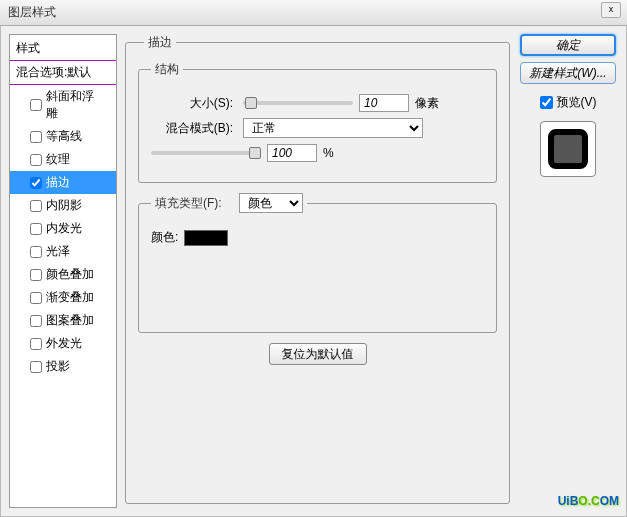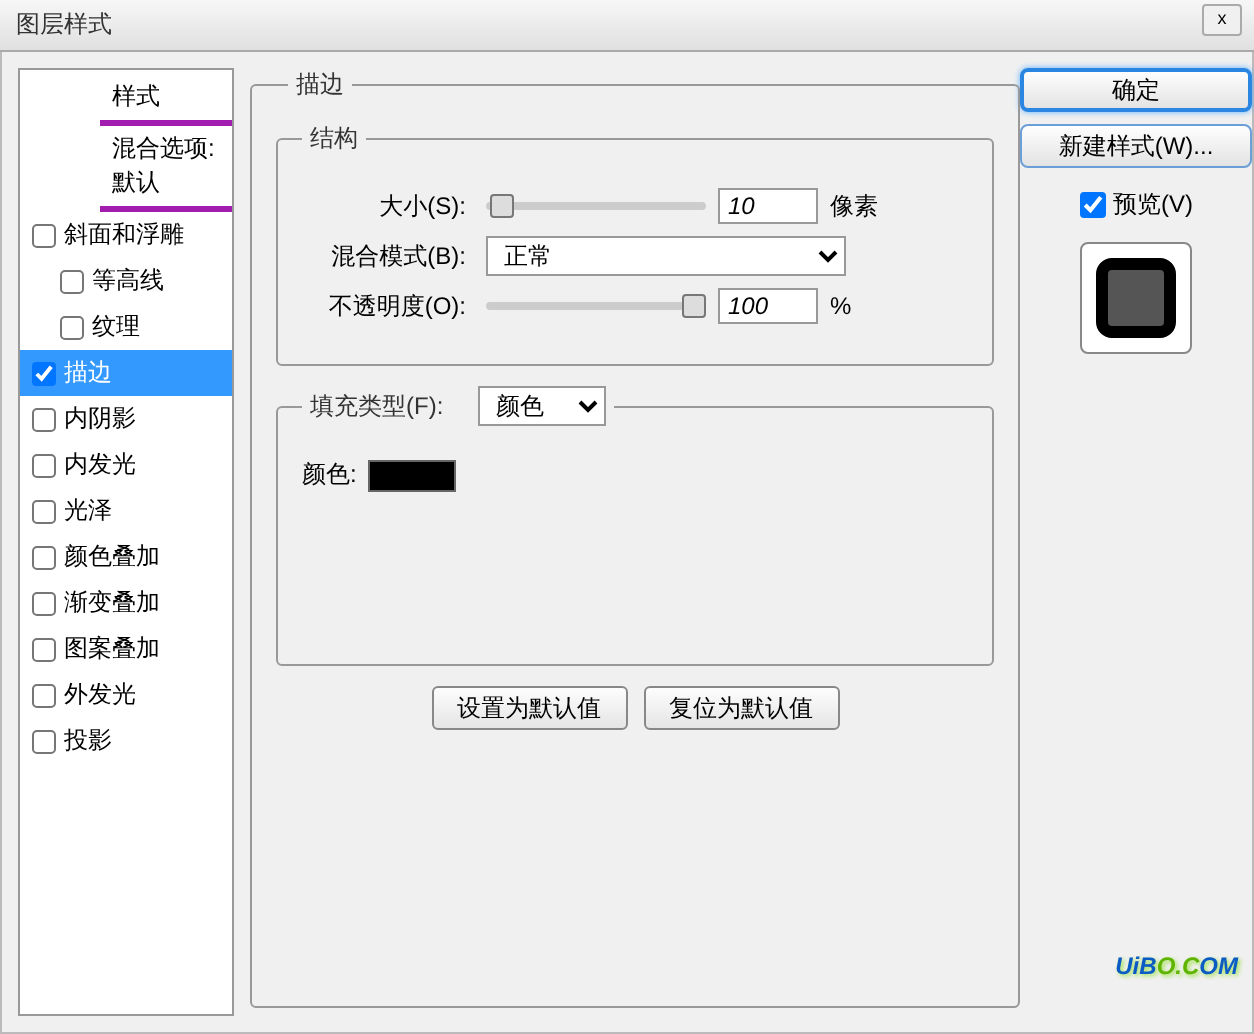--- a/index.html
+++ b/index.html
@@ -3,44 +3,44 @@
 <meta charset="utf-8">
 <style>
 * { box-sizing: border-box; margin: 0; padding: 0; font-family: "Microsoft YaHei", "SimSun", sans-serif; font-size: 12px; }
 body { background: #e8e8e8; width: 627px; height: 517px; overflow: hidden; position: relative; }
 .titlebar { height: 26px; background: linear-gradient(to bottom,#f7f7f7,#e0e0e0); border-bottom:1px solid #aaa; display:flex; align-items:center; padding:0 8px; position:relative; }
 .titlebar .title { color:#333; }
 .titlebar .brand { position:absolute; left:50%; transform:translateX(-50%); color:#555; font-size:11px; }
 .titlebar .close { position:absolute; right:6px; top:2px; width:20px; height:16px; border:1px solid #aaa; border-radius:2px; background:#f0f0f0; text-align:center; line-height:13px; font-size:9px; cursor:pointer; }
 .dialog-body { display:flex; padding:8px; gap:8px; height:calc(100% - 26px); background:#f0f0f0; border:1px solid #bbb; border-top:none; }
 .left-panel { width:108px; border:1px solid #999; background:#fff; padding:2px 0; }
-.left-panel .hdr { padding:3px 6px; border-bottom:3px solid #a21caf;margin-left:40px; }
-.left-panel .row { display:flex; align-items:center; padding:3px 6px; gap:4px; }
+.left-panel .hdr { padding:3px 6px; border-bottom:1px solid #a21caf; }
+.left-panel .row { display:flex; align-items:center; padding:3px 20px; gap:4px; }
 .left-panel .row.sel { background:#3399ff; color:#fff; }
 .left-panel .row.sub { padding-left:20px; }
 .left-panel input[type=checkbox]{ width:12px; height:12px; }
 .center-panel { flex:1; position:relative; }
 fieldset { border:1px solid #999; border-radius:3px; padding:10px 12px 14px; margin-bottom:10px; }
 legend { padding:0 4px; color:#333; }
 .form-row { display:flex; align-items:center; margin:6px 0; gap:6px; }
 .form-row .lbl { width:86px; text-align:right; padding-right:4px; }
 .slider { flex:0 0 110px; height:4px; background:#ccc; position:relative; border-radius:2px; }
 .slider .thumb { position:absolute; top:-4px; width:12px; height:12px; background:#ddd; border:1px solid #777; border-radius:2px; }
 .numbox { width:50px; height:18px; border:1px solid #999; background:#fff; padding:0 4px;font-style:italic; }
 select, .combo { height:20px; border:1px solid #999; background:#fff; padding:0 4px; }
 .btnrow { display:flex; gap:8px; margin-top:6px; justify-content:center; }
 .btn-sm { height:22px; padding:2px 12px; background:linear-gradient(#fdfdfd,#e5e5e5); border:1px solid #888; border-radius:3px; cursor:pointer; }
 .right-panel { width:100px; display:flex; flex-direction:column; gap:6px; align-items:center; }
-.rbtn { width:116px; height:22px; background:linear-gradient(#fefefe,#e3e3e3); border:1px solid #6a9fd8; border-radius:4px; cursor:pointer; }
+.rbtn { width:96px; height:22px; background:linear-gradient(#fefefe,#e3e3e3); border:1px solid #6a9fd8; border-radius:4px; cursor:pointer;font-style:italic; }
 .rbtn.primary { border:2px solid #2a86e0; box-shadow:0 0 3px #5bb0ff; }
 .preview-chk { display:flex; align-items:center; gap:4px; margin-top:4px; }
 .preview-box { width:56px; height:56px; border:1px solid #888; background:#fff; display:flex; align-items:center; justify-content:center; margin-top:4px; border-radius:4px; }
 .preview-box .inner { width:40px; height:40px; background:#555; border:6px solid #000; border-radius:8px; }
 .swatch { width:44px; height:16px; background:#000; border:1px solid #666; cursor:pointer; }
-.watermark { position:absolute; right:8px; bottom:24px; font-size:22px; font-weight:bold; font-style:italic; color:#0a5bc4; text-shadow:1px 1px 2px #9de04a; pointer-events:none; }
+.watermark { position:absolute; right:8px; bottom:6px; font-size:22px; font-weight:bold; color:#0a5bc4; text-shadow:1px 1px 2px #9de04a; pointer-events:none; }
 .watermark .g { color:#5fb400; }
 .brand-url{font-size:10px;color:#888;margin-left:6px}
 .outer-fieldset { height:calc(100% - 4px); }
 .outer-fieldset > legend { margin-left:6px; }
 </style>
 </head>
 <body>
 
 <div class="titlebar">
   <span class="title">图层样式</span>
@@ -120,42 +120,40 @@
           <span>像素</span>
         </div>
 
 
         <div class="form-row">
           <span class="lbl">混合模式(B):</span>
           <select class="combo" style="width:180px"><option>正常</option></select>
         </div>
 
         <div class="form-row">
-          <span class="lbl">不透明度(O):</span>
           <div class="slider">
               <div class="thumb" style="left:98px"></div>
             </div>
           <input class="numbox" value="100" style="">
           <span>%</span>
         </div>
       </fieldset>
 
       <fieldset style="min-height:140px">
         <legend>
           <span>填充类型(F):</span>
           <select class="combo" style="width:64px;margin-left:14px"><option>颜色</option></select>
         </legend>
         <div class="form-row">
           <span>颜色:</span>
           <div class="swatch"></div>
         </div>
       </fieldset>
 
       <div class="btnrow">
-        <button class="btn-sm">设置为默认值</button>
         <button class="btn-sm">复位为默认值</button>
       </div>
     </fieldset>
   </div>
 
   <div class="right-panel">
     <button class="rbtn primary">确定</button>
     <button class="rbtn">新建样式(W)...</button>
     <label class="preview-chk">
       <input type="checkbox" checked="" style="">

